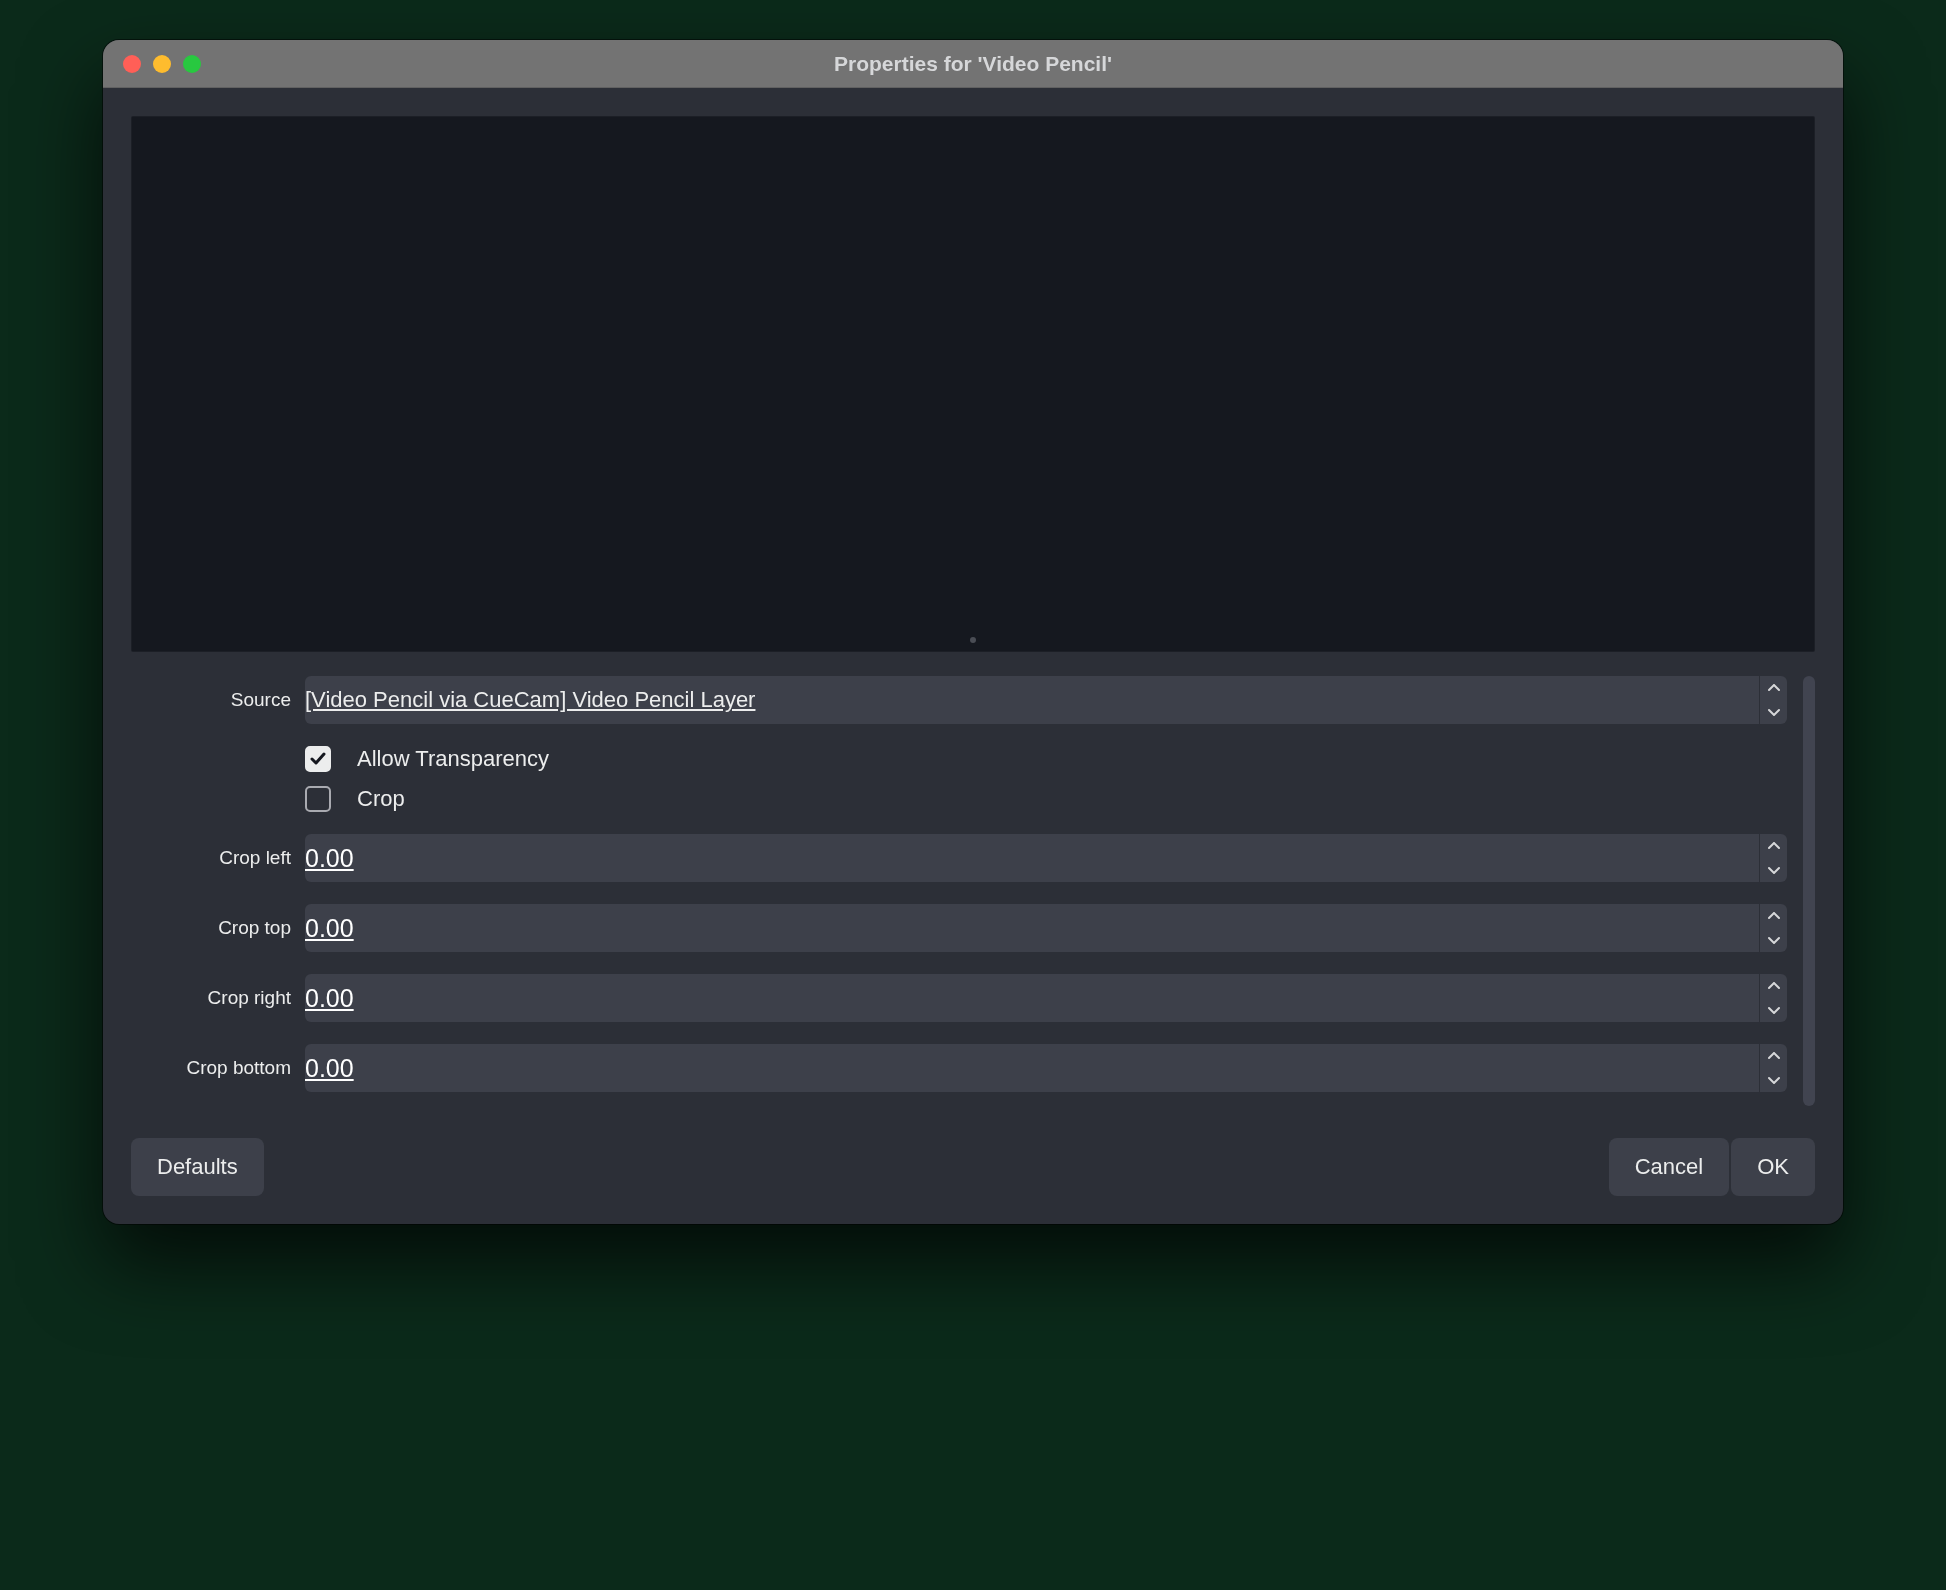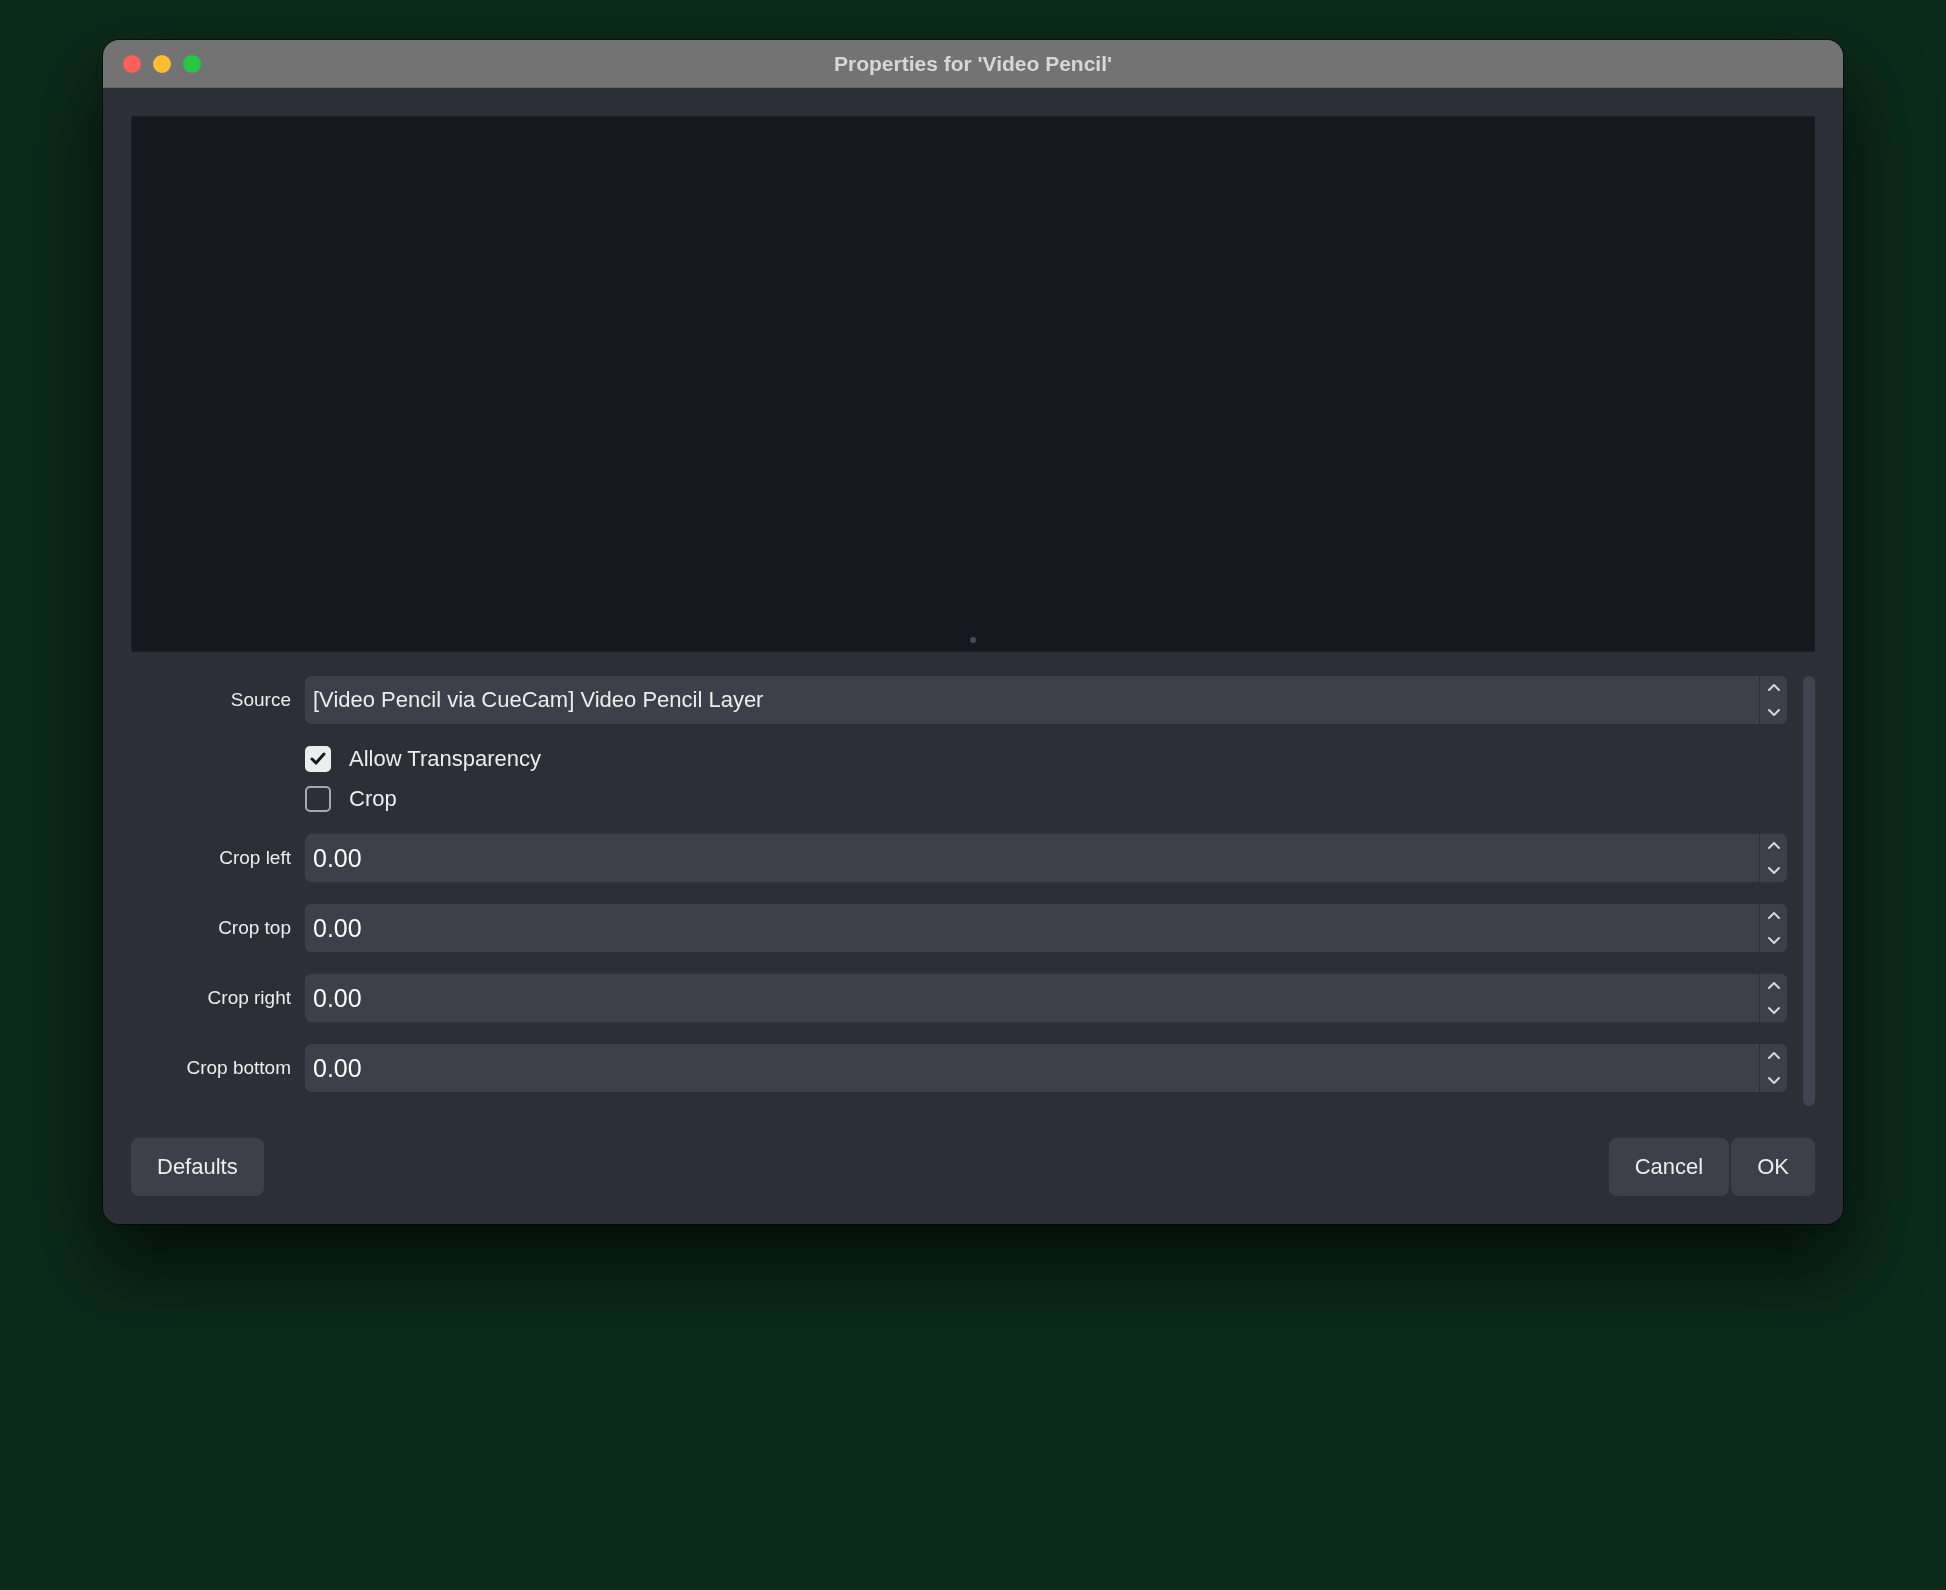--- a/index.html
+++ b/index.html
@@ -110,21 +110,22 @@
     flex: 1;
     display: flex;
     height: 48px;
   }
   .select-body, .num-body {
     flex: 1;
     background: #3d404a;
     border-radius: 6px 0 0 6px;
     display: flex;
     align-items: center;
-    padding: 0 8px;
+    padding: 0 0;
+    text-decoration: underline;
   }
   .select-body { color: #eceded; font-size: 22px; }
   .num-body { color: #ffffff; font-size: 25px; }
   .spinner {
     width: 28px;
     background: #3d404a;
     border-left: 1px solid #2c2f37;
     border-radius: 0 6px 6px 0;
     display: flex;
     flex-direction: column;
@@ -139,21 +140,21 @@
   .spin-btn svg { width: 12px; height: 8px; }
   .check-col {
     display: flex;
     flex-direction: column;
     gap: 14px;
     padding-left: 174px;
   }
   .check-row {
     display: flex;
     align-items: flex-end;
-    gap: 18px;
+    gap: 26px;
     cursor: pointer;
   }
   .checkbox {
     width: 26px; height: 26px;
     border: 2px solid #a9aab0;
     border-radius: 5px;
     display: flex;
     align-items: center;
     justify-content: center;
     background: transparent;

